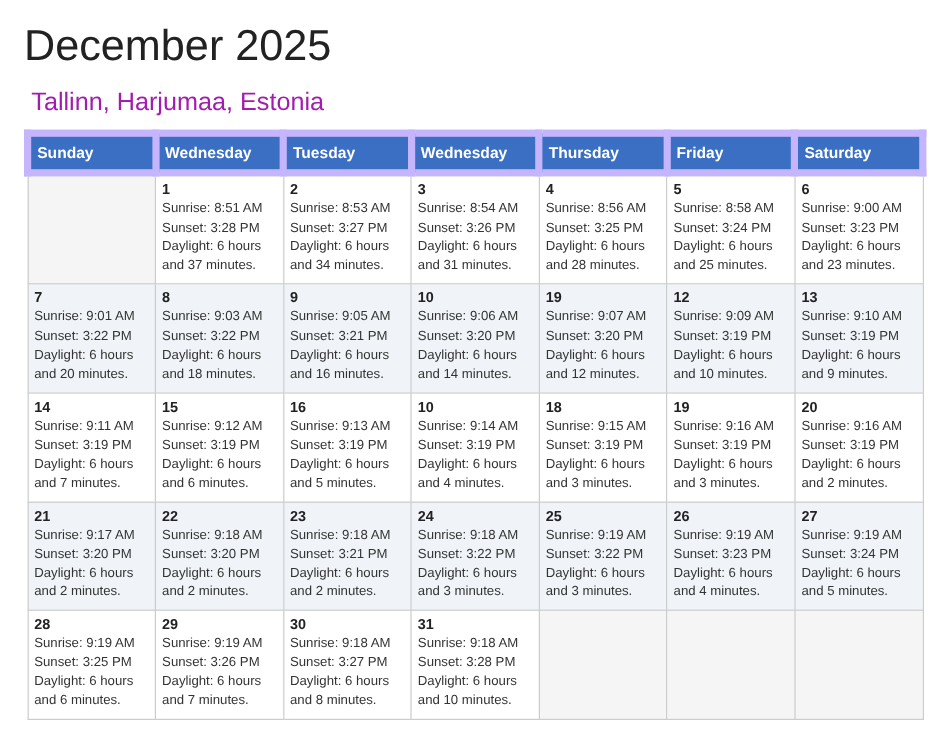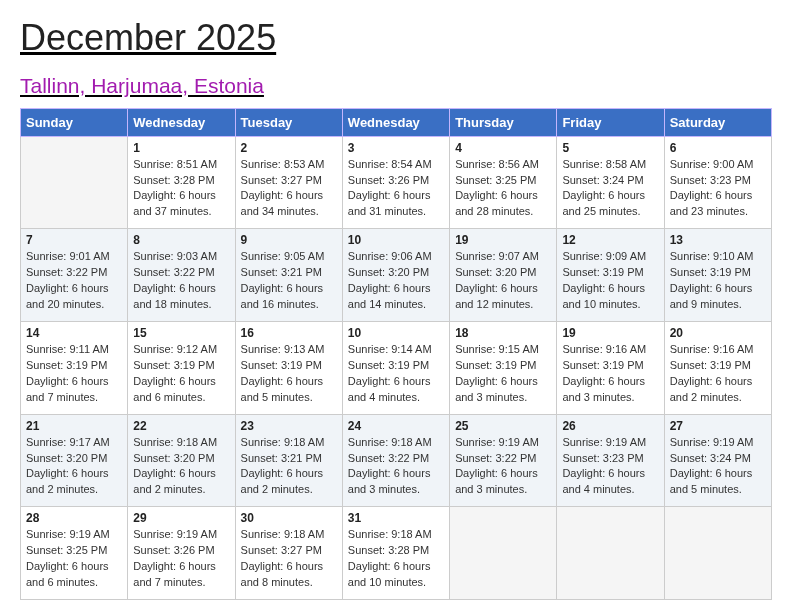--- a/index.html
+++ b/index.html
@@ -33,22 +33,21 @@
       font-weight: bold;
       line-height: 1.1;
     }
     .logo-general { color: #333; }
     .logo-blue { color: #1a6abf; }
     .logo-icon {
       width: 28px;
       height: 28px;
     }
     .title-block {
-      text-align: left;
-      text-decoration: underline;
+      text-align: center;
     }
     .month-title {
       font-size: 36px;
       font-weight: normal;
       color: #222;
       line-height: 1.1;
     }
     .subtitle {
       font-size: 21px;
       color: #a21caf;
@@ -60,21 +59,21 @@
       width: 100%;
       border: 1px solid #ccc;
     }
     .calendar th {
       background-color: #3a6fc4;
       color: #fff;
       font-size: 13px;
       font-weight: bold;
       padding: 6px 5px;
       text-align: left;
-      border: 1px solid #c4b5fd;
+      border: 6px solid #c4b5fd;
     }
     .calendar td {
       vertical-align: top;
       border: 1px solid #ccc;
       padding: 4px 5px;
       width: 106px;
       font-size: 10.5px;
       color: #333;
       background: #fff;
     }

